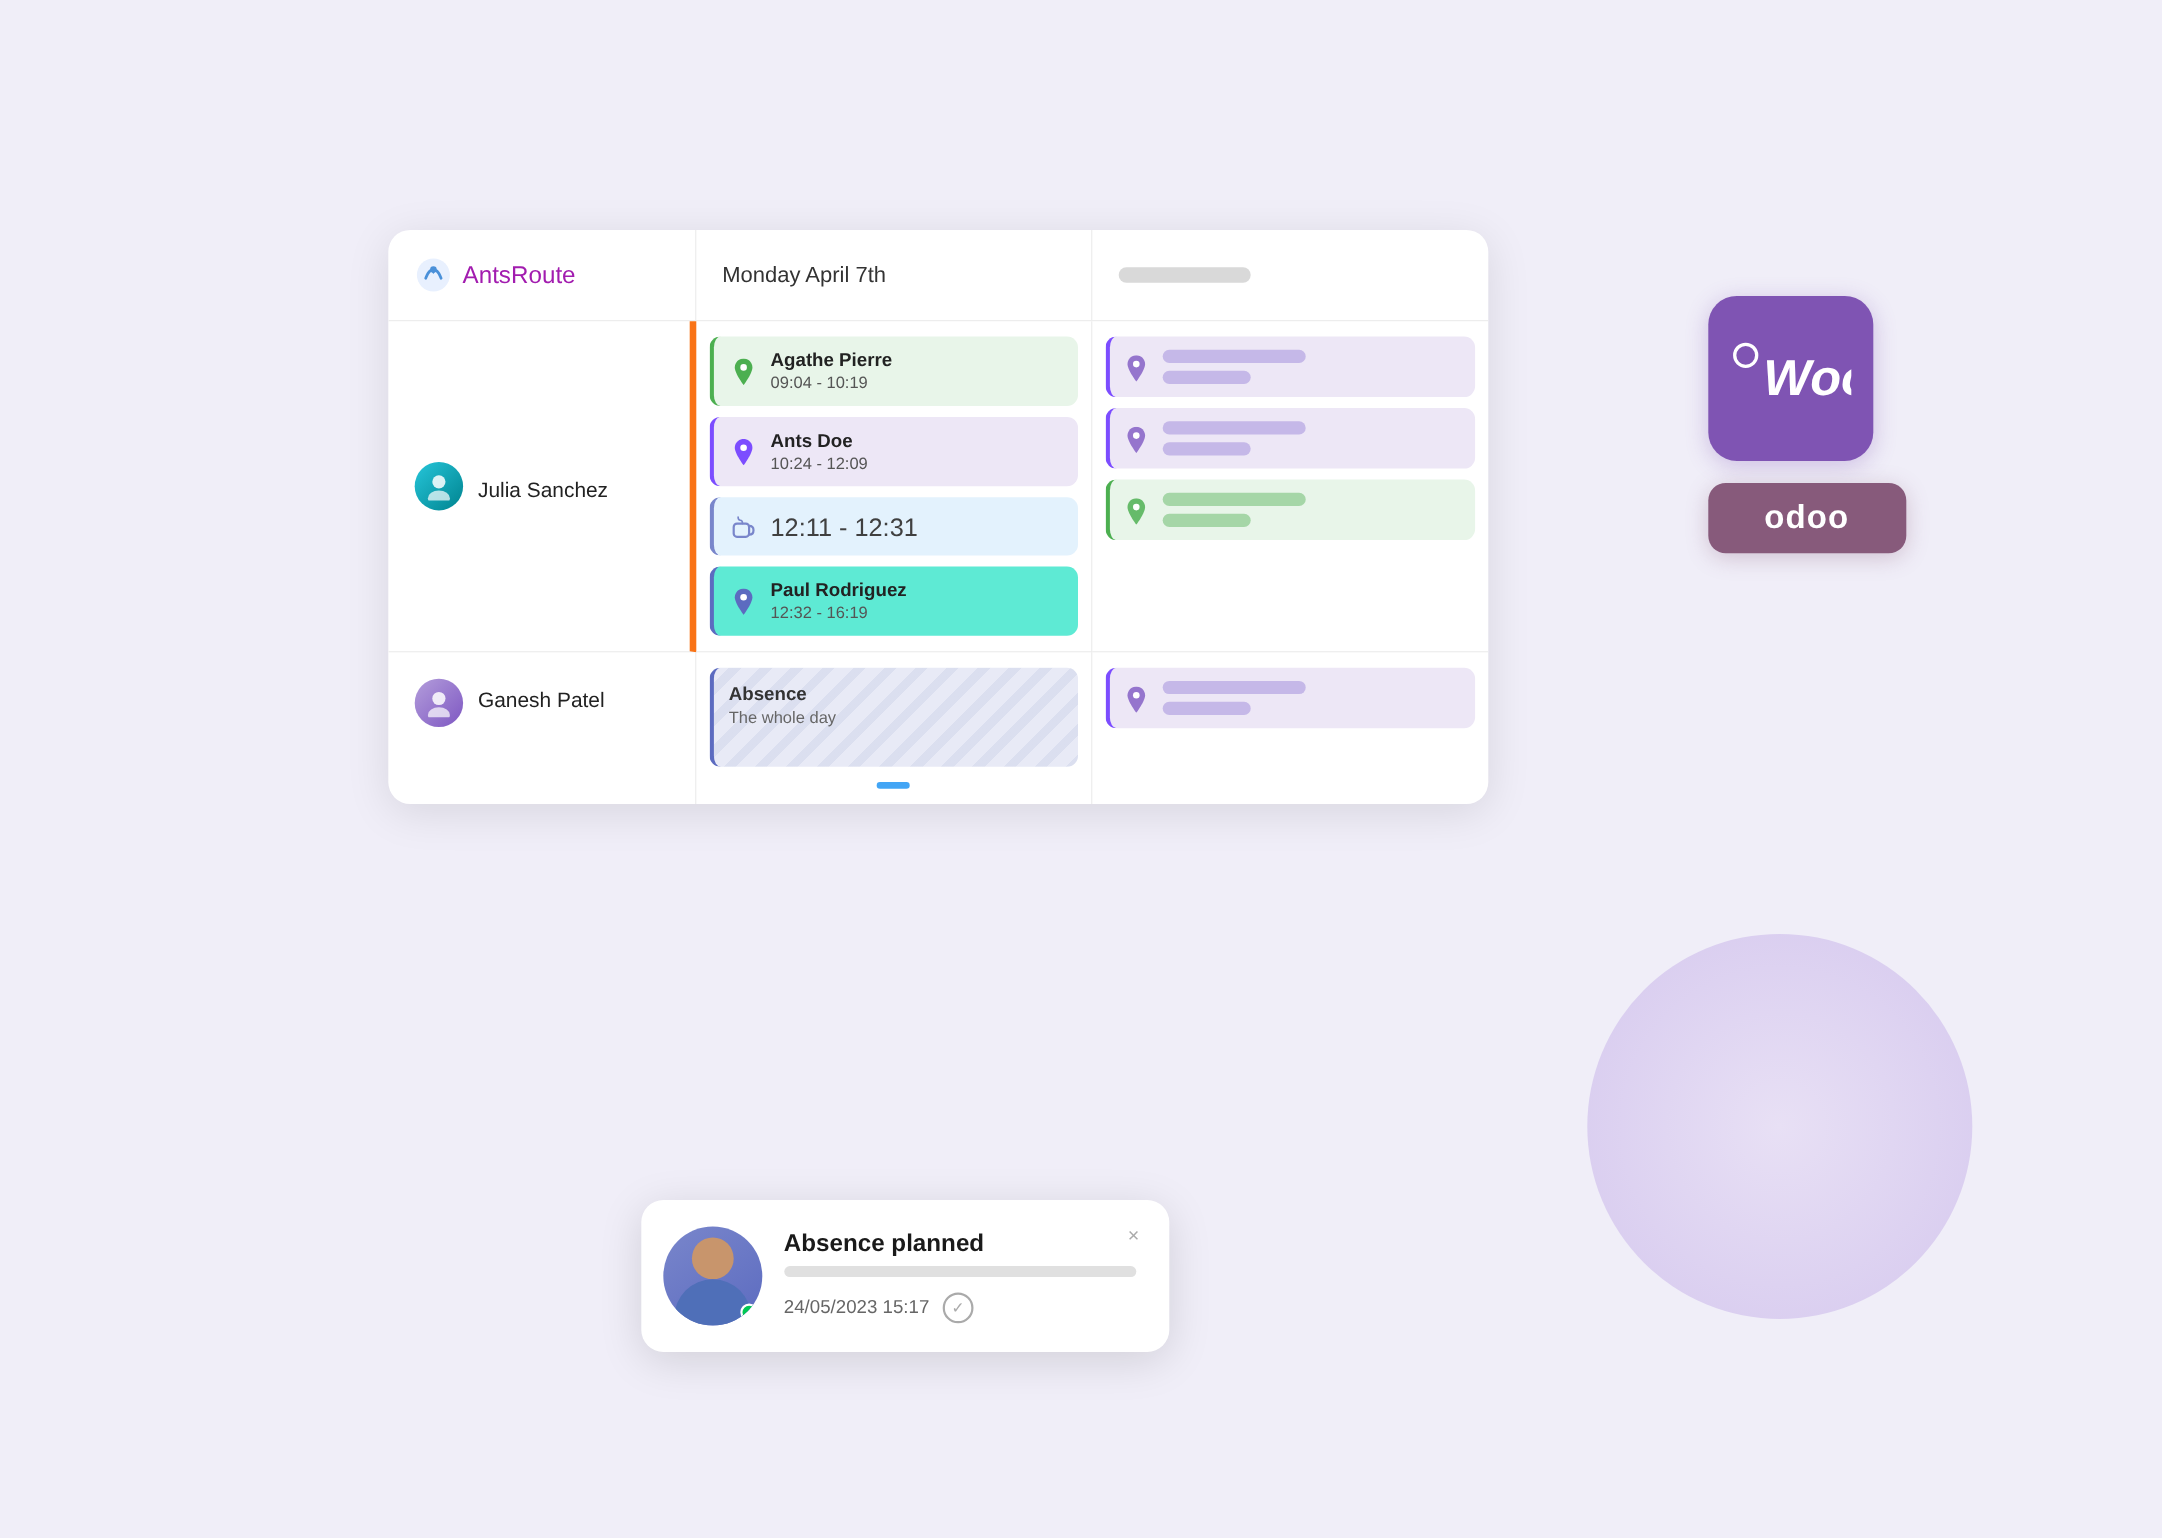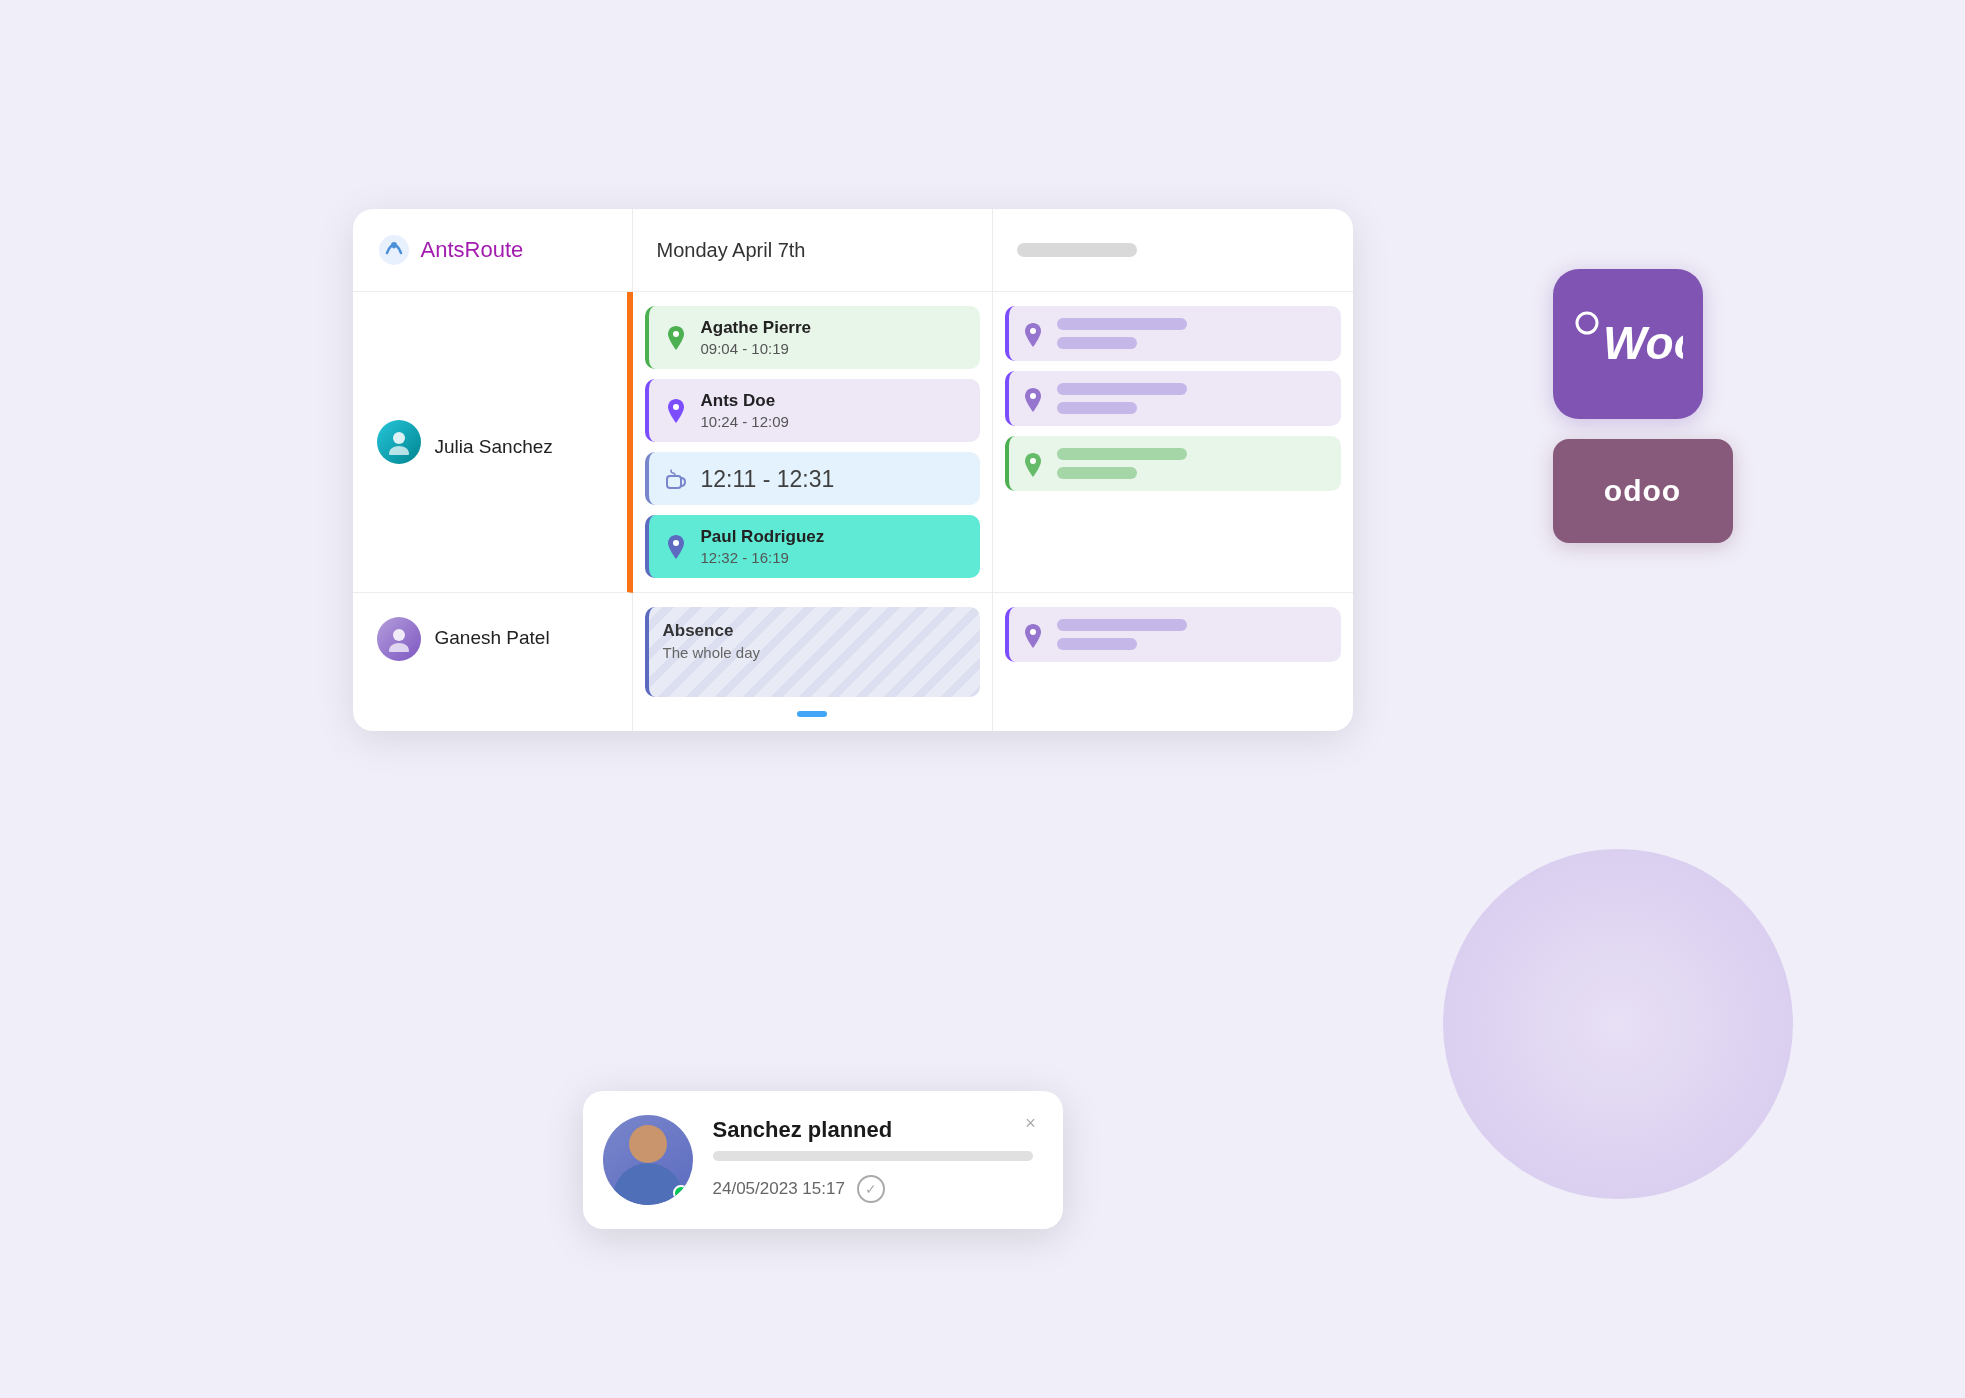--- a/index.html
+++ b/index.html
@@ -306,21 +306,21 @@
       justify-content: center;
       box-shadow: 0 4px 20px rgba(127,84,179,0.3);
     }
 
     
     .odoo-badge {
       position: absolute;
       top: 290px;
       right: 0px;
       width: 180px;
-      height: 104px;
+      height: 64px;
       background: #875a7b;
       border-radius: 16px;
       display: flex;
       align-items: center;
       justify-content: center;
       box-shadow: 0 4px 20px rgba(135,90,123,0.3);
     }
     .odoo-text {
       color: #fff;
       font-size: 30px;
@@ -648,21 +648,21 @@
 
 
   <div class="notification-card" style="position:absolute; bottom:20px; left:350px;">
     <div class="notif-avatar">
 
       <div style="position:absolute; top:10px; left:50%; transform:translateX(-50%); width:38px; height:38px; border-radius:50%; background:#c8956c;"></div>
       <div style="position:absolute; bottom:0; left:50%; transform:translateX(-50%); width:70px; height:42px; border-radius:35px 35px 0 0; background:#4f6fb8;"></div>
       <div class="notif-status-dot"></div>
     </div>
     <div class="notif-content">
-      <div class="notif-title">Sanchez planned</div>
+      <div class="notif-title">Absence planned</div>
       <div class="notif-bar"></div>
       <div class="notif-date-row">
         <span class="notif-date">24/05/2023 15:17</span>
         <div class="notif-check">✓</div>
       </div>
     </div>
     <div class="notif-close">×</div>
   </div>
 
 </div>

